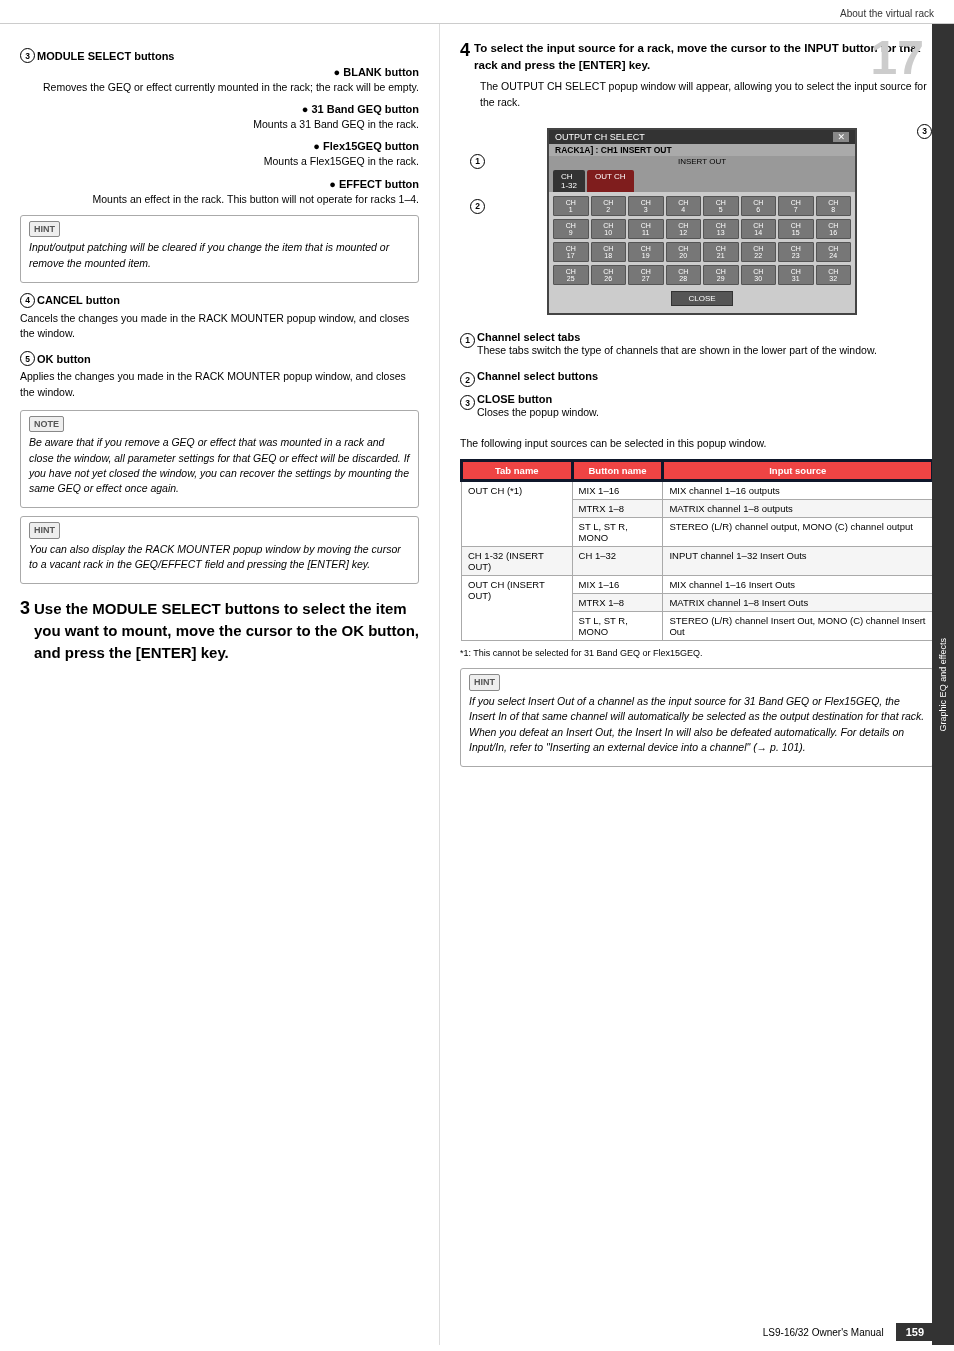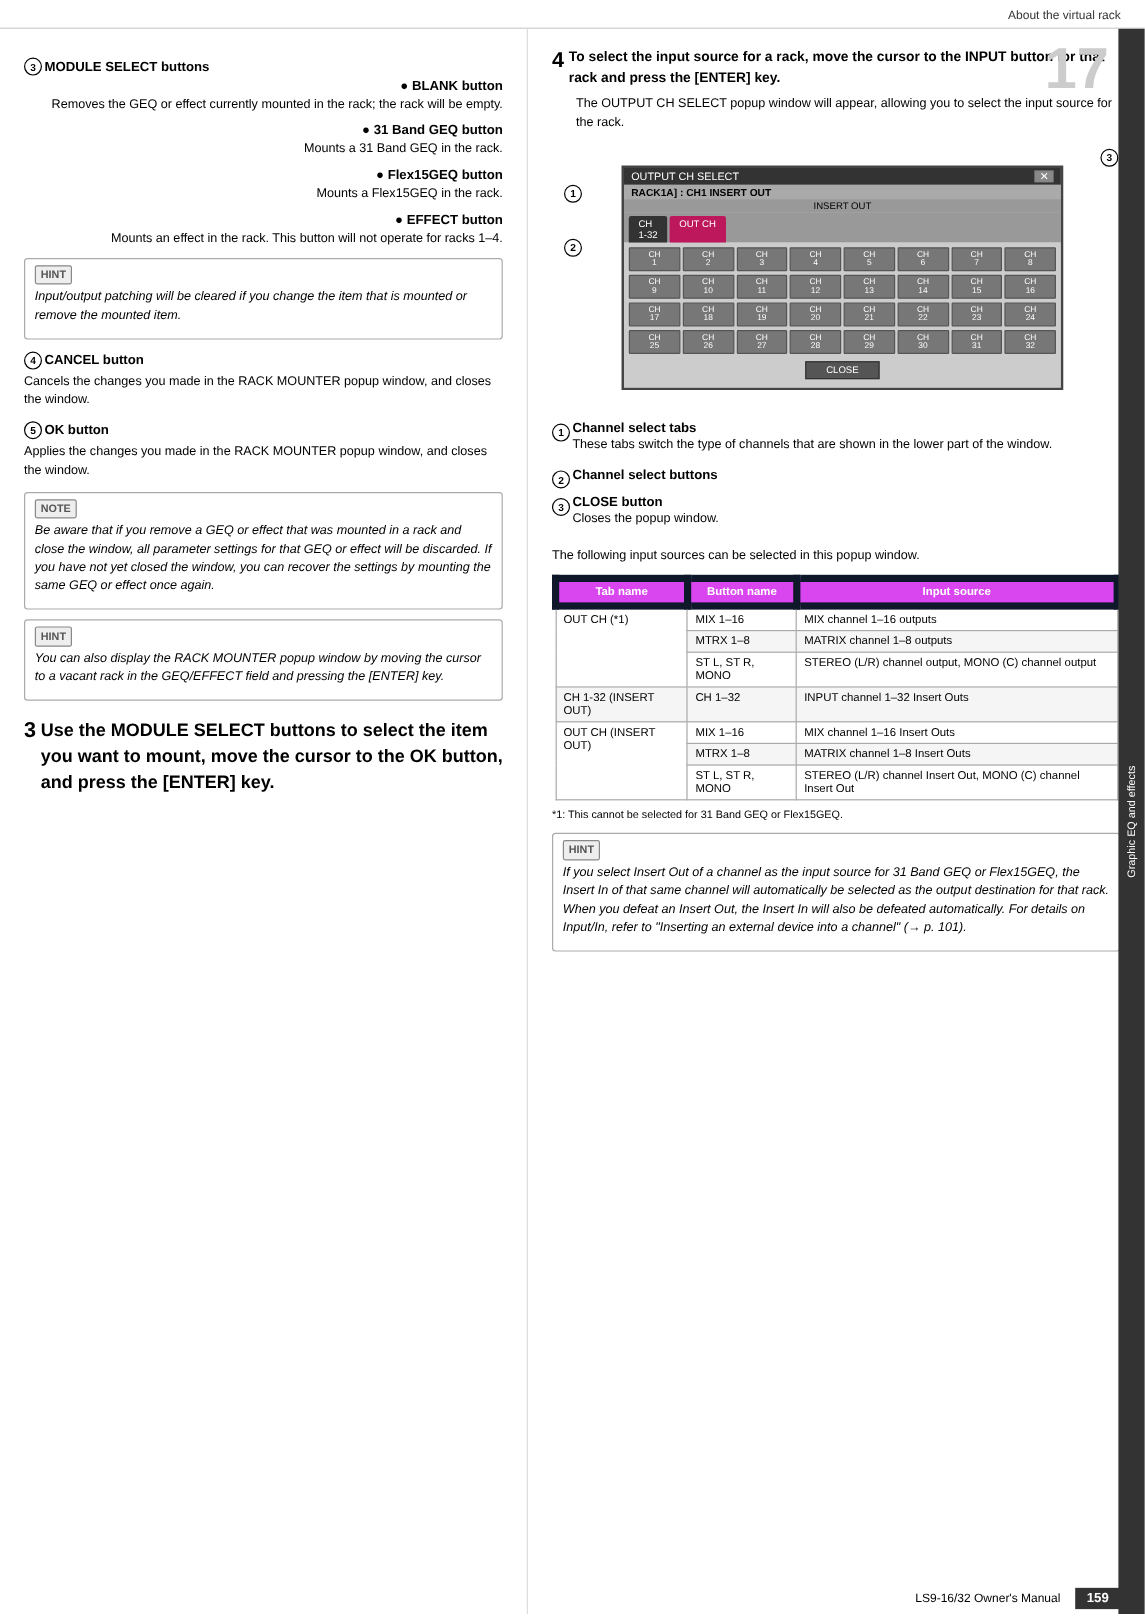--- a/index.html
+++ b/index.html
@@ -87,22 +87,22 @@
       font-size: 18px;
       font-weight: bold;
       margin-right: 4px;
       vertical-align: top;
     }
 
     
     .popup-window {
       border: 2px solid #444;
       background: #bbb;
-      width: 368px;
-      margin: 14px auto;
+      width: 310px;
+      margin: 4px auto;
       font-size: 9px;
     }
 
     .popup-titlebar {
       background: #333;
       color: #fff;
       padding: 2px 6px;
       font-size: 9px;
       display: flex;
       justify-content: space-between;
@@ -127,21 +127,21 @@
     }
 
     .popup-tabs-row {
       background: #999;
       display: flex;
       padding: 3px 4px 0;
       gap: 2px;
     }
 
     .popup-tab {
-      background: #be185d;
+      background: #7f1d1d;
       color: #fff;
       padding: 2px 8px;
       font-size: 8px;
       border-top-left-radius: 2px;
       border-top-right-radius: 2px;
       cursor: pointer;
     }
 
     .popup-tab.active {
       background: #333;
@@ -188,24 +188,24 @@
     
     .info-table {
       width: 100%;
       border-collapse: collapse;
       font-size: 9.5px;
       margin-top: 8px;
       margin-bottom: 6px;
     }
 
     .info-table th {
-      background: #d946ef;
+      background: #ef4444;
       color: #fff;
       padding: 3px 6px;
-      border: 6px solid #0f172a;
+      border: 3px solid #0f172a;
       text-align: center;
     }
 
     .info-table td {
       padding: 3px 6px;
       border: 1px solid #aaa;
       vertical-align: top;
     }
 
     .info-table tr:nth-child(even) td {

